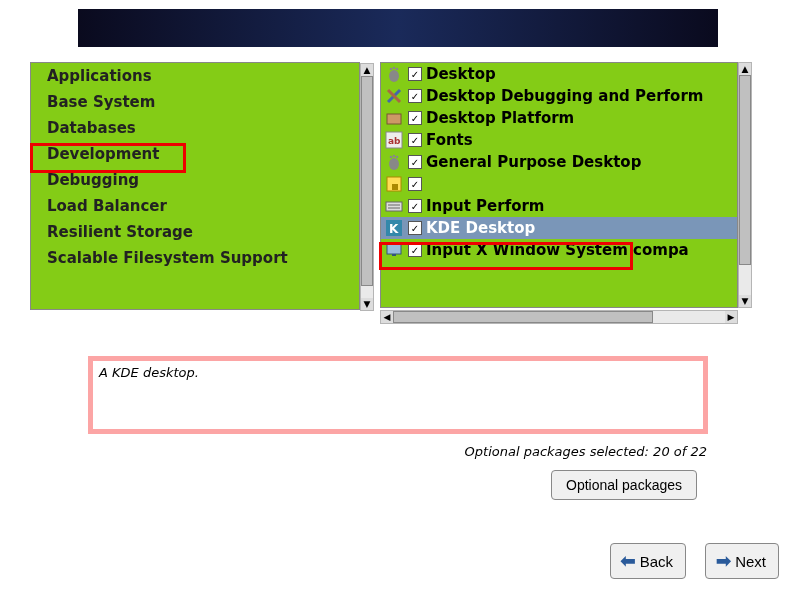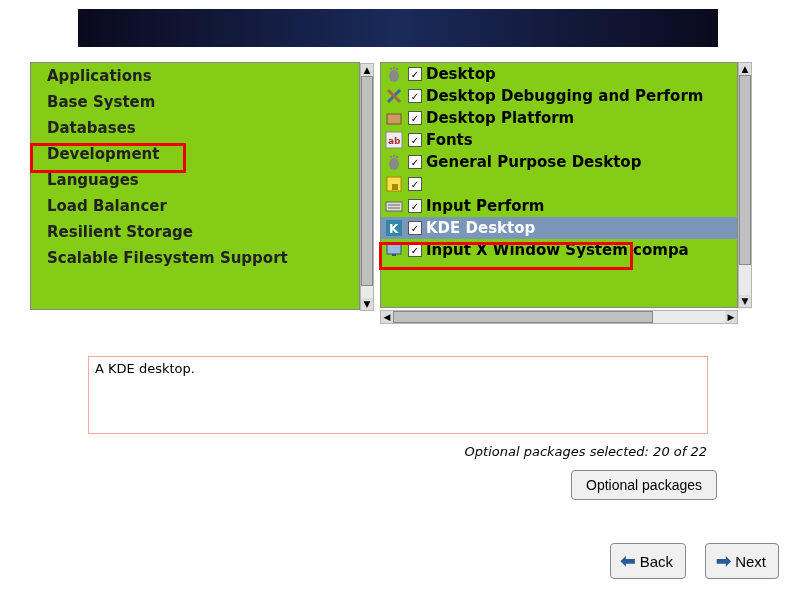--- a/index.html
+++ b/index.html
@@ -16,41 +16,41 @@
 .pkg-item.selected { background: #7a96b8; color: #fff; }
 .pkg-icon { width: 20px; height: 20px; display: inline-flex; align-items: flex-end; justify-content: center; font-size: 14px; }
 .pkg-check { width: 14px; height: 14px; border: 1px solid #555; background: #fff; display: inline-flex; align-items: center; justify-content: center; font-size: 10px; color: #000; }
 .red-highlight { position: absolute; border: 3px solid #e00; pointer-events: none; }
 .vscroll { position: absolute; right: -15px; top: 0; width: 14px; background: #eaeaea; border: 1px solid #b5b5b5; }
 .vscroll .thumb { background: #c0c0c0; border: 1px solid #888; width: 12px; position: absolute; left: 0; }
 .vscroll .arrow { width: 12px; height: 12px; background: #ddd; display:flex; align-items:center; justify-content:center; font-size:9px; position:absolute; left:0; }
 .hscroll { position: absolute; left: 0; bottom: -1px; height: 14px; background: #eaeaea; border: 1px solid #b5b5b5; width: 358px; }
 .hscroll .thumb { background: #c0c0c0; border: 1px solid #888; height: 12px; position: absolute; top: 0; }
 .hscroll .arrow { width: 12px; height: 12px; background: #ddd; display:flex; align-items:center; justify-content:center; font-size:9px; position:absolute; top:0; }
-.desc-box { position: absolute; left: 88px; top: 356px; width: 620px; height: 78px; border: 1px solid #fca5a5; padding: 4px 6px; font-size: 13px; }
+.desc-box { position: absolute; left: 88px; top: 356px; width: 620px; height: 78px; border: 5px solid #fca5a5; padding: 4px 6px; font-size: 13px; font-style: italic; }
 .status-line { position: absolute; right: 92px; top: 444px; font-size: 13px; font-style: italic; }
-.opt-pkg-btn { position: absolute; right: 82px; top: 470px; padding: 6px 14px; border: 1px solid #888; border-radius: 4px; background: #f0f0f0; font-size: 14px; cursor: pointer; }
+.opt-pkg-btn { position: absolute; right: 102px; top: 470px; padding: 6px 14px; border: 1px solid #888; border-radius: 4px; background: #f0f0f0; font-size: 14px; cursor: pointer; }
 .nav-btn { position: absolute; bottom: 18px; padding: 6px 12px 6px 10px; border: 1px solid #888; border-radius: 4px; background: #f0f0f0; font-size: 15px; cursor: pointer; display: inline-flex; align-items: center; gap: 4px; }
 .nav-btn.back { right: 113px; }
 .nav-btn.next { right: 20px; }
 .arrow-icon { font-size: 18px; color: #2a5a9a; font-weight: bold; }
 </style>
 </head>
 <body>
 
 <div class="banner"></div>
 
 <div class="panels">
   <div class="panel left">
     <div class="listbox" id="category-list">
         <div class="category-item">Applications</div>
         <div class="category-item">Base System</div>
         <div class="category-item">Databases</div>
         <div class="category-item">Development</div>
-        <div class="category-item">Languages</div>
+        <div class="category-item">Debugging</div>
         <div class="category-item">Load Balancer</div>
         <div class="category-item">Resilient Storage</div>
         <div class="category-item">Scalable Filesystem Support</div>
       </div>
     <div class="vscroll" style="height:248px">
       <div class="arrow" style="top:0">▲</div>
       <div class="thumb" style="top:12px;height:210px"></div>
       <div class="arrow" style="bottom:0">▼</div>
     </div>
     <div class="red-highlight" style="left:-1px; top:80px; width:156px; height:30px"></div>

